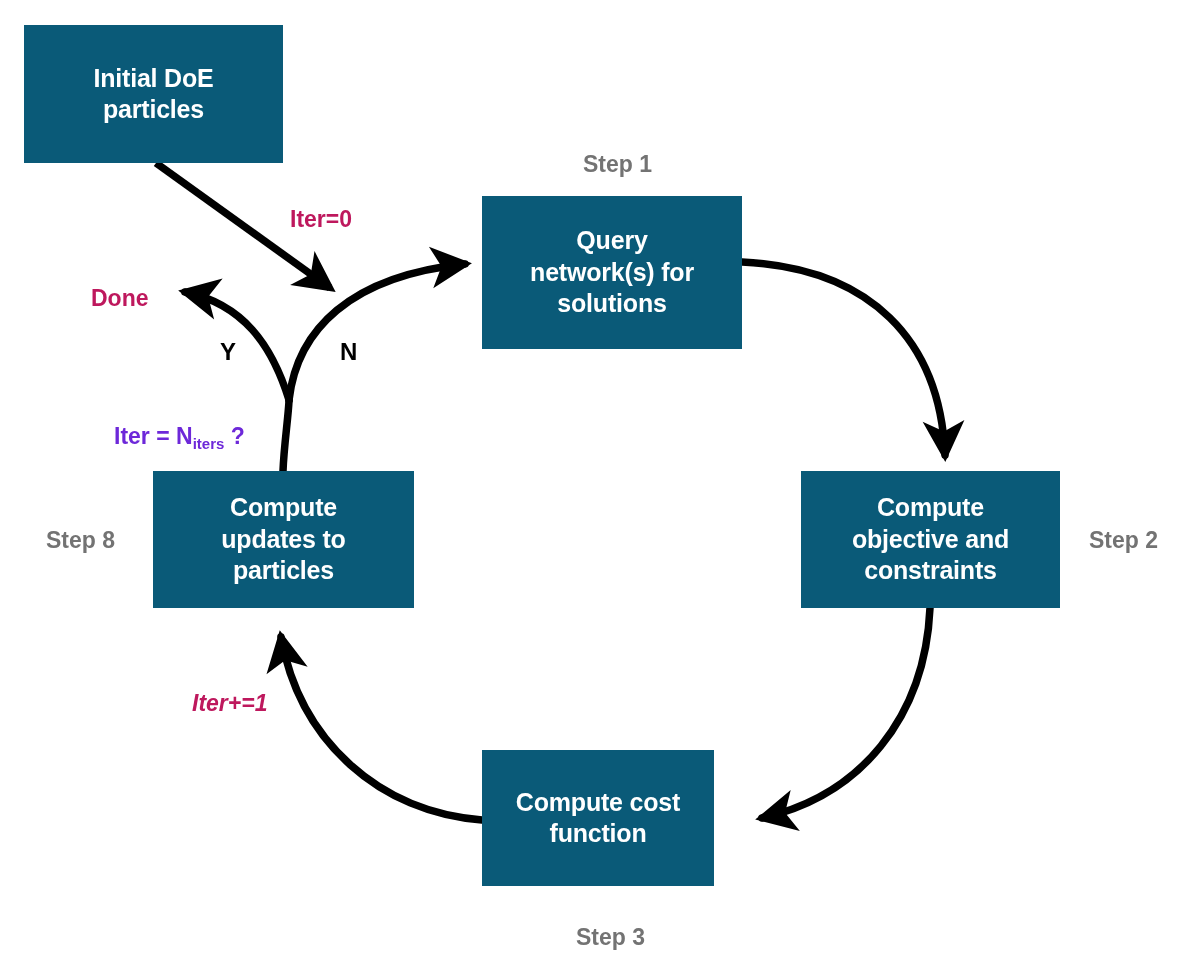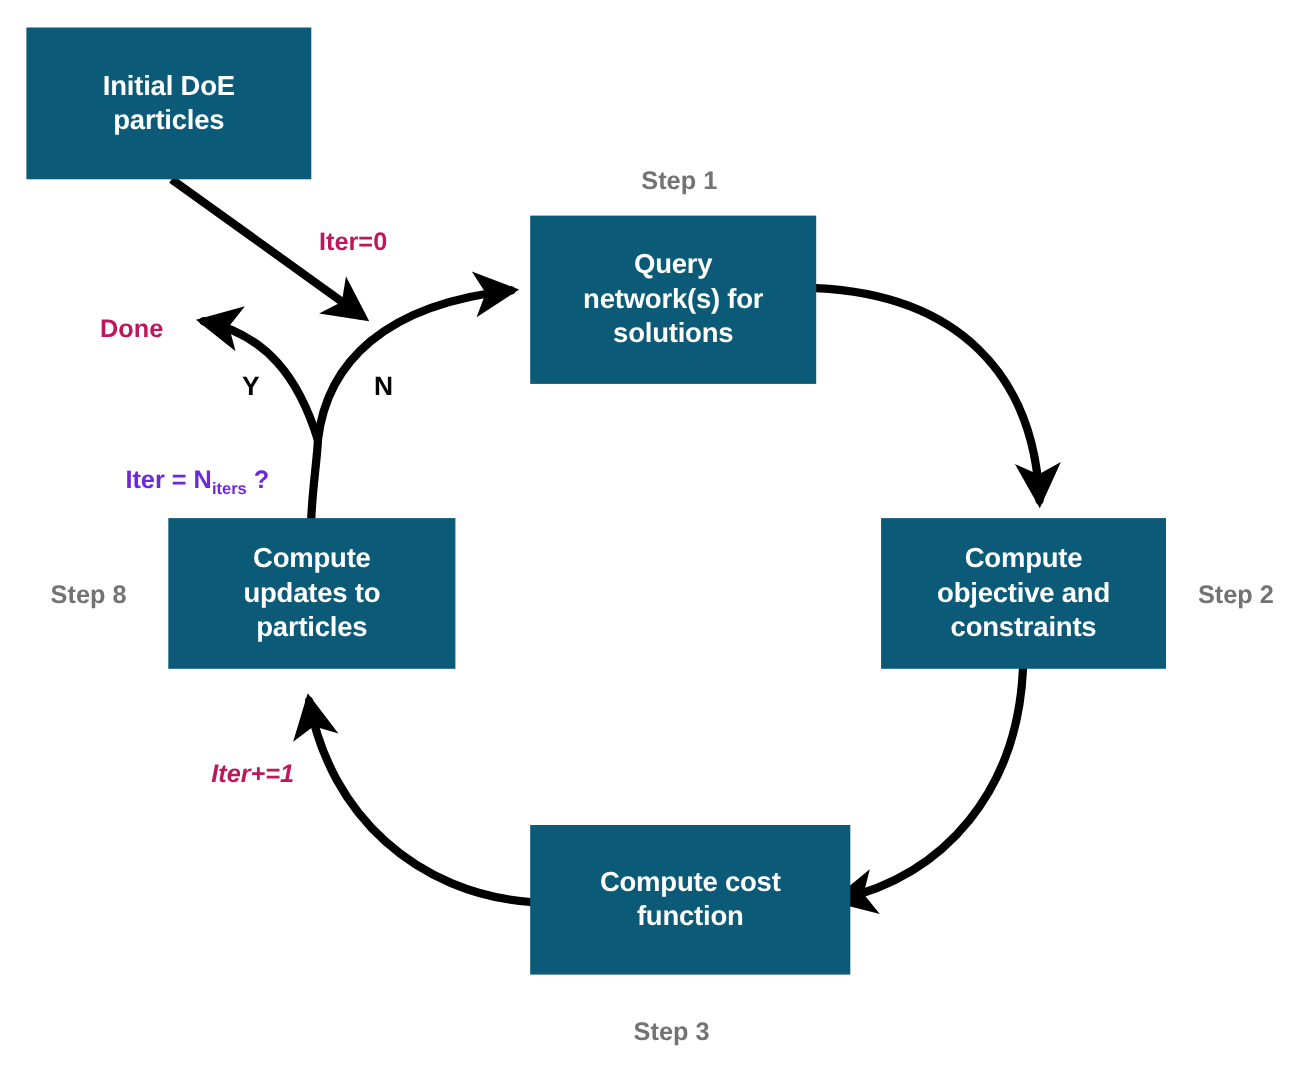--- a/index.html
+++ b/index.html
@@ -120,21 +120,21 @@
 network(s) for
 solutions</span>
   </div>
 
   <div class="node-box" style="left: 801px; top: 471px; width: 259px; height: 137px; --node-fill: #0a5a78;">
     <span class="node-label">Compute
 objective and
 constraints</span>
   </div>
 
-  <div class="node-box" style="left: 482px; top: 750px; width: 291px; height: 136px; --node-fill: #0a5a78;">
+  <div class="node-box" style="left: 482px; top: 750px; width: 232px; height: 136px; --node-fill: #0a5a78;">
     <span class="node-label">Compute cost
 function</span>
   </div>
 
   <div class="node-box" style="left: 153px; top: 471px; width: 261px; height: 137px; --node-fill: #0a5a78;">
     <span class="node-label">Compute
 updates to
 particles</span>
   </div>
 

